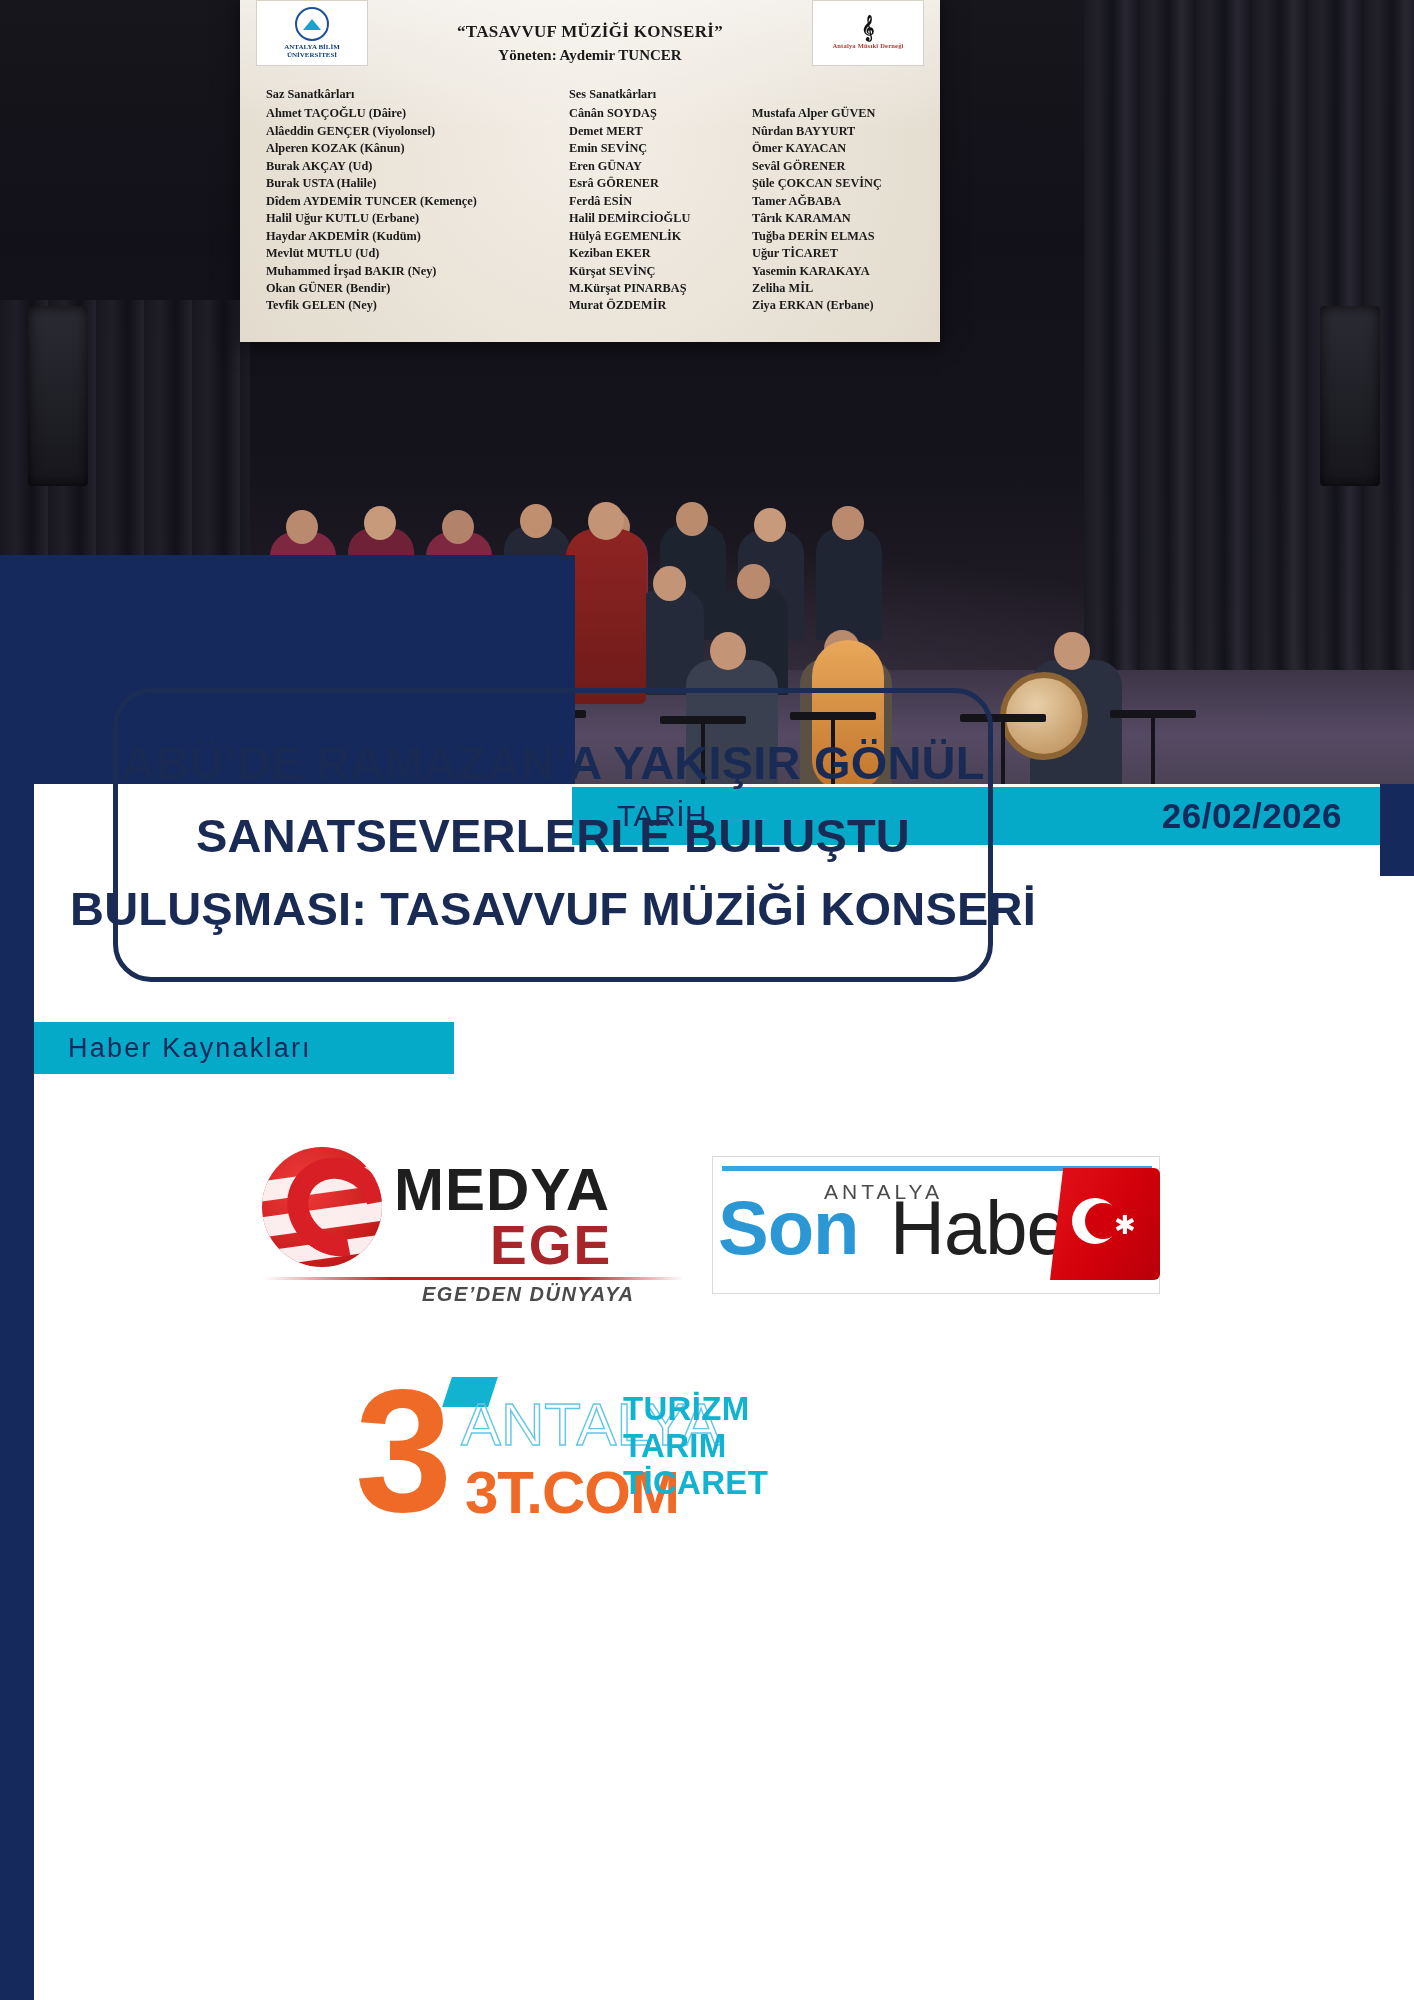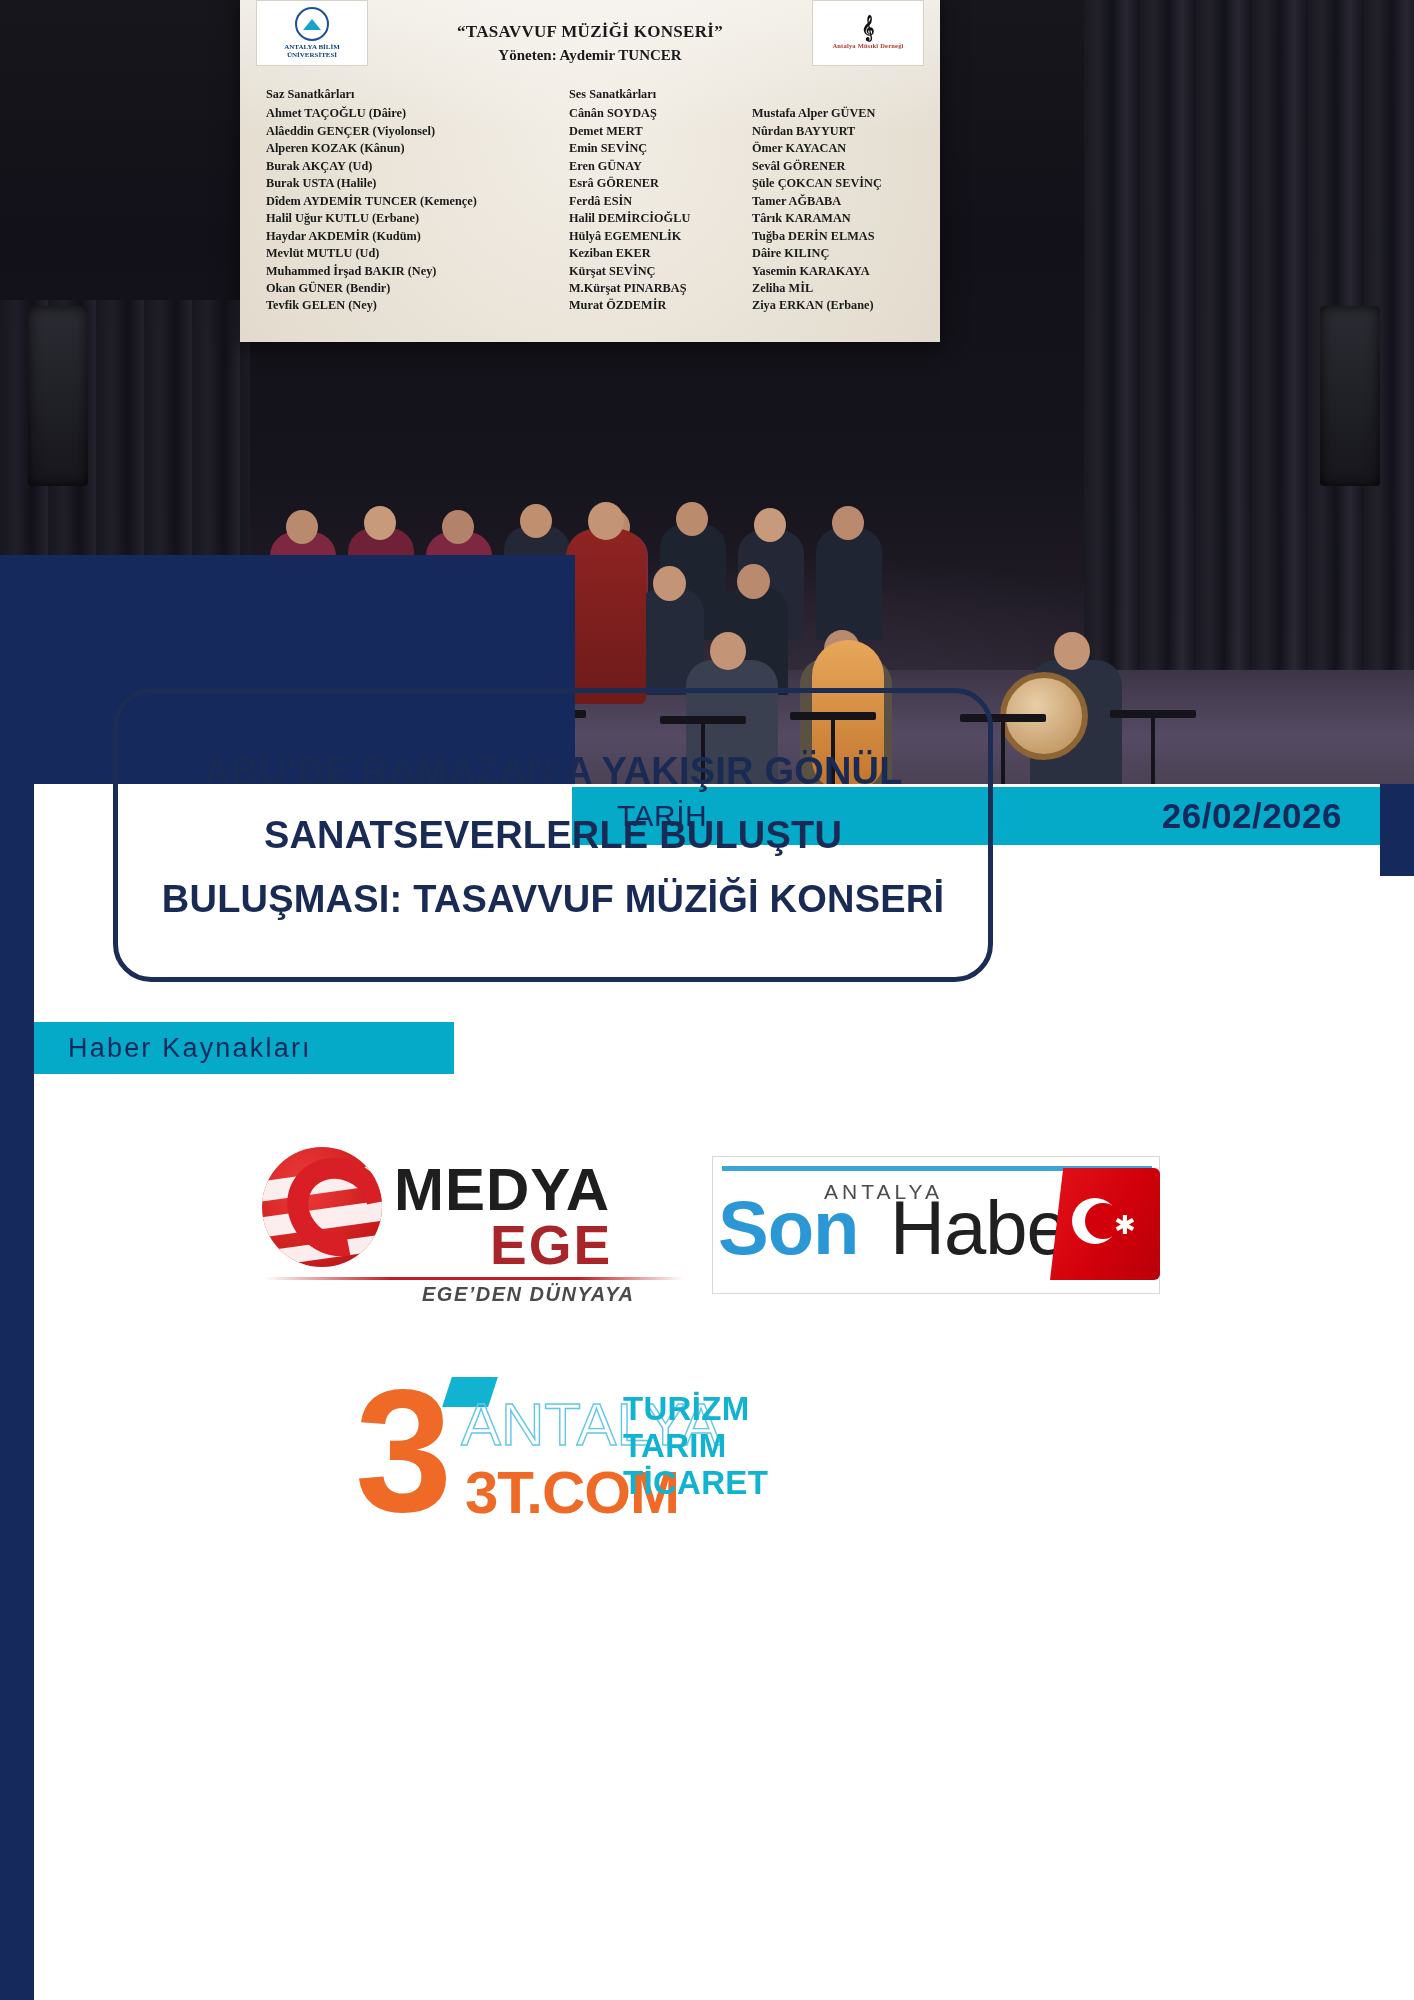--- a/index.html
+++ b/index.html
@@ -193,21 +193,21 @@
     left: 113px; top: 688px;
     width: 880px; height: 294px;
     border: 5px solid #1b2c55;
     border-radius: 38px;
     display: flex; flex-direction: column;
     align-items: center; justify-content: center;
     text-align: center;
   }
   .title-line {
     color: #192b55;
-    font-size: 38px;
+    font-size: 47px;
     font-weight: bold;
     letter-spacing: .2px;
     line-height: 1;
     margin: 13px 0;
     white-space: nowrap;
   }
 
   
   .sources-bar {
     position: absolute;
@@ -418,21 +418,21 @@
         <div class="col c3">
           <div style="margin-bottom:2px">&nbsp;</div>
           <div>Mustafa Alper GÜVEN</div>
           <div>Nûrdan BAYYURT</div>
           <div>Ömer KAYACAN</div>
           <div>Sevâl GÖRENER</div>
           <div>Şüle ÇOKCAN SEVİNÇ</div>
           <div>Tamer AĞBABA</div>
           <div>Târık KARAMAN</div>
           <div>Tuğba DERİN ELMAS</div>
-          <div>Dâire KILINÇ</div>
+          <div>Uğur TİCARET</div>
           <div>Yasemin KARAKAYA</div>
           <div>Zeliha MİL</div>
           <div>Ziya ERKAN (Erbane)</div>
         </div>
       </div>
     </div>
 
     <div class="performers">
       <div class="stage-floor"></div>
 

